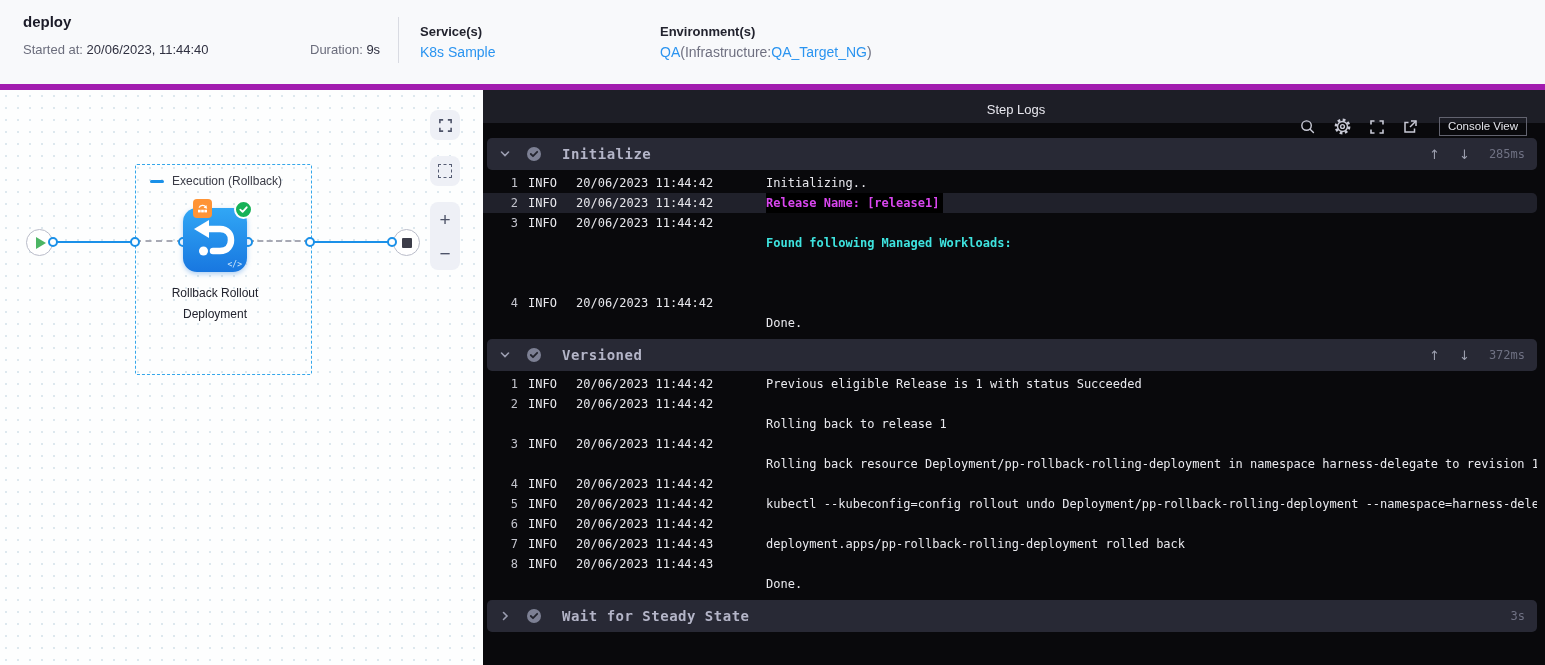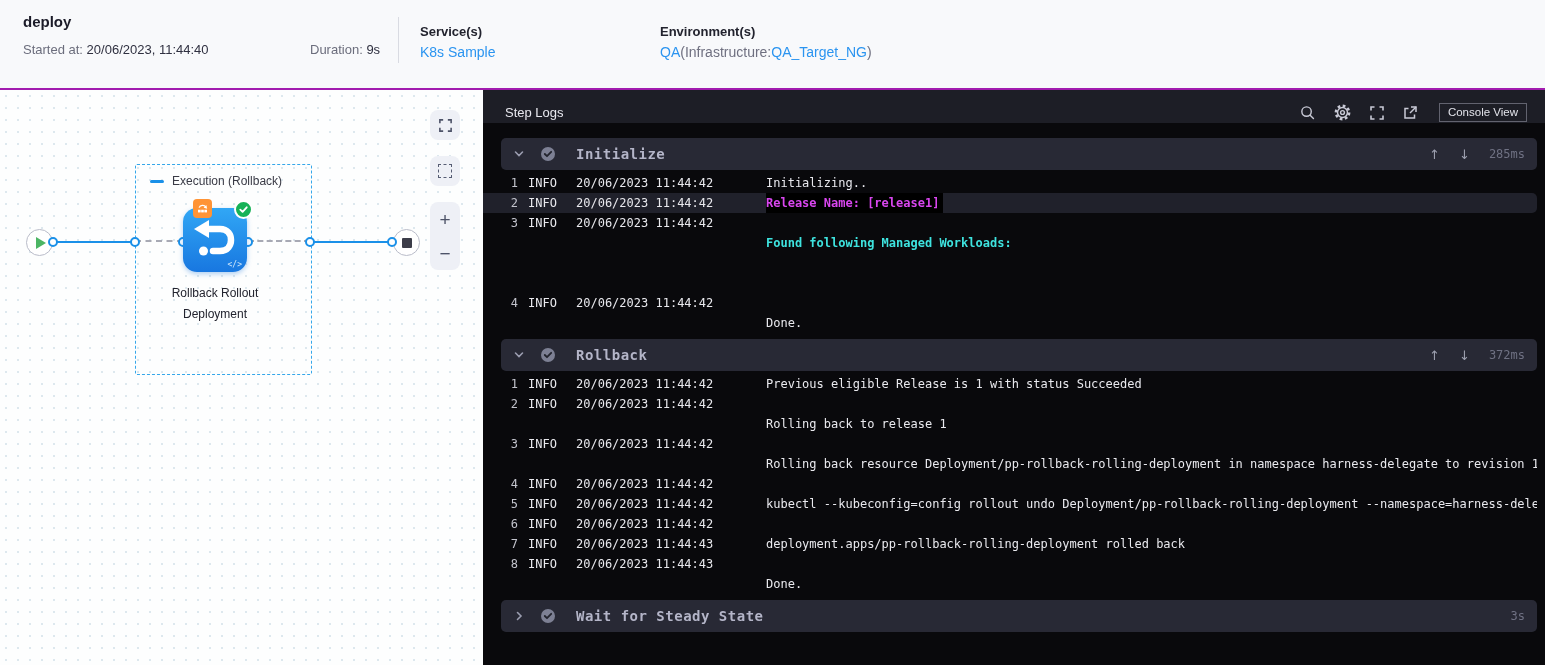--- a/index.html
+++ b/index.html
@@ -1,21 +1,21 @@
 <!DOCTYPE html>
 <html><head>
 <meta charset="utf-8">
 <style>
   * { margin:0; padding:0; box-sizing:border-box; }
   html,body { width:1545px; height:665px; overflow:hidden; background:#fff;
     font-family:"Liberation Sans", sans-serif; }
 
   
   .top-header { position:relative; width:1545px; height:90px; background:#f8f9fb;
-    border-bottom:2px solid #a21caf; }
+    border-bottom:6px solid #a21caf; }
   .th-title { position:absolute; left:23px; top:13px; font-size:15px; font-weight:bold; color:#1b1b28; }
   .th-meta { position:absolute; left:23px; top:42px; font-size:13px; color:#6b6d7c; }
   .th-meta b { color:#2f3040; font-weight:normal; }
   .th-duration { position:absolute; left:310px; top:42px; font-size:13px; color:#6b6d7c; }
   .th-duration b { color:#2f3040; font-weight:normal; }
   .th-divider { position:absolute; left:398px; top:17px; width:1px; height:46px; background:#d9dbe2; }
   .th-block { position:absolute; top:24px; }
   .th-block .lbl { font-size:13px; color:#22232e; font-weight:600; margin-bottom:5px; }
   .th-block .val { font-size:14px; }
   .blue { color:#2a94f0; }
@@ -60,29 +60,29 @@
   .cv-fullscreen { top:20px; }
   .cv-marquee { top:66px; }
   .cv-zoomgroup { position:absolute; left:430px; top:112px; width:30px; height:68px;
     background:#eef0f6; border-radius:8px; display:flex; flex-direction:column;
     align-items:center; justify-content:space-around; }
   .cv-zoomgroup span { font-size:19px; color:#4d5368; line-height:1; cursor:pointer; }
   .marquee-sq { width:14px; height:14px; border:1.5px dashed #565d73; }
 
   
   .log-panel { position:relative; width:1062px; height:575px; background:#09090c; overflow:hidden; }
-  .log-bar { height:33px; background:#1d1e26; display:flex; align-items:center; padding:12px 18px 0 22px; }
+  .log-bar { height:33px; background:#1d1e26; display:flex; align-items:center; padding:12px 18px 0 22px;flex-direction:column; }
   .log-bar-title { font-size:13px; color:#e8e8ef; }
   .log-bar-right { margin-left:auto; display:flex; align-items:center; gap:17px; }
   .icon-btn { display:flex; align-items:center; justify-content:center; cursor:pointer; }
   .console-btn { border:1px solid #62636f; border-radius:0; color:#e2e3ea; font-size:11.5px;
     padding:2px 8px 3px; cursor:pointer; background:transparent; margin-left:4px; white-space:nowrap; }
   .sections { padding:15px 8px 0 0; }
   .log-section { margin-bottom:4px; }
-  .sec-header { height:32px; margin-left:18px; background:#282935; border-radius:5px;
+  .sec-header { height:32px; margin-left:4px; background:#282935; border-radius:5px;
     display:flex; align-items:center; padding:16px 12px; cursor:pointer; }
   .sec-chev { width:14px; display:flex; }
   .sec-chk { margin-left:13px; display:flex; }
   .sec-title { margin-left:20px; font-family:"DejaVu Sans Mono", monospace; font-size:14px;
     font-weight:bold; color:#b4b5c8; letter-spacing:.5px; }
   .sec-right { margin-left:auto; display:flex; align-items:center; gap:19px; }
   .sec-arrow { color:#9da0b0; font-size:13px; cursor:pointer; font-family:"DejaVu Sans", sans-serif; }
   .sec-dur { font-family:"DejaVu Sans Mono", monospace; font-size:12px; color:#6f7183; }
   .sec-rows { padding:3px 0 2px; }
   .log-line { display:flex; height:20px; line-height:20px; font-family:"DejaVu Sans Mono", monospace;
@@ -301,21 +301,21 @@
               <svg width="12" height="12" viewBox="0 0 12 12">
                 <path d="M2.5 4 L6 7.5 L9.5 4" stroke="#9b9db0" stroke-width="1.6" fill="none" stroke-linecap="round"></path>
               </svg>
             </span>
             <span class="sec-chk">
               <svg width="16" height="16" viewBox="0 0 16 16">
                 <circle cx="8" cy="8" r="7" fill="#7d8094"></circle>
                 <path d="M4.8 8 L7 10.2 L11.2 5.8" stroke="#23242e" stroke-width="1.8" fill="none" stroke-linecap="round" stroke-linejoin="round"></path>
               </svg>
             </span>
-            <span class="sec-title">Rollback</span>
+            <span class="sec-title">Versioned</span>
             <span class="sec-right">
               <span class="sec-arrow">↑</span>
               <span class="sec-arrow">↓</span>
               <span class="sec-dur">372ms</span>
             </span>
           </div>
           <div class="sec-rows">
             <div class="log-line">
               <span class="ln-num">1</span>
               <span class="ln-level">INFO</span>

